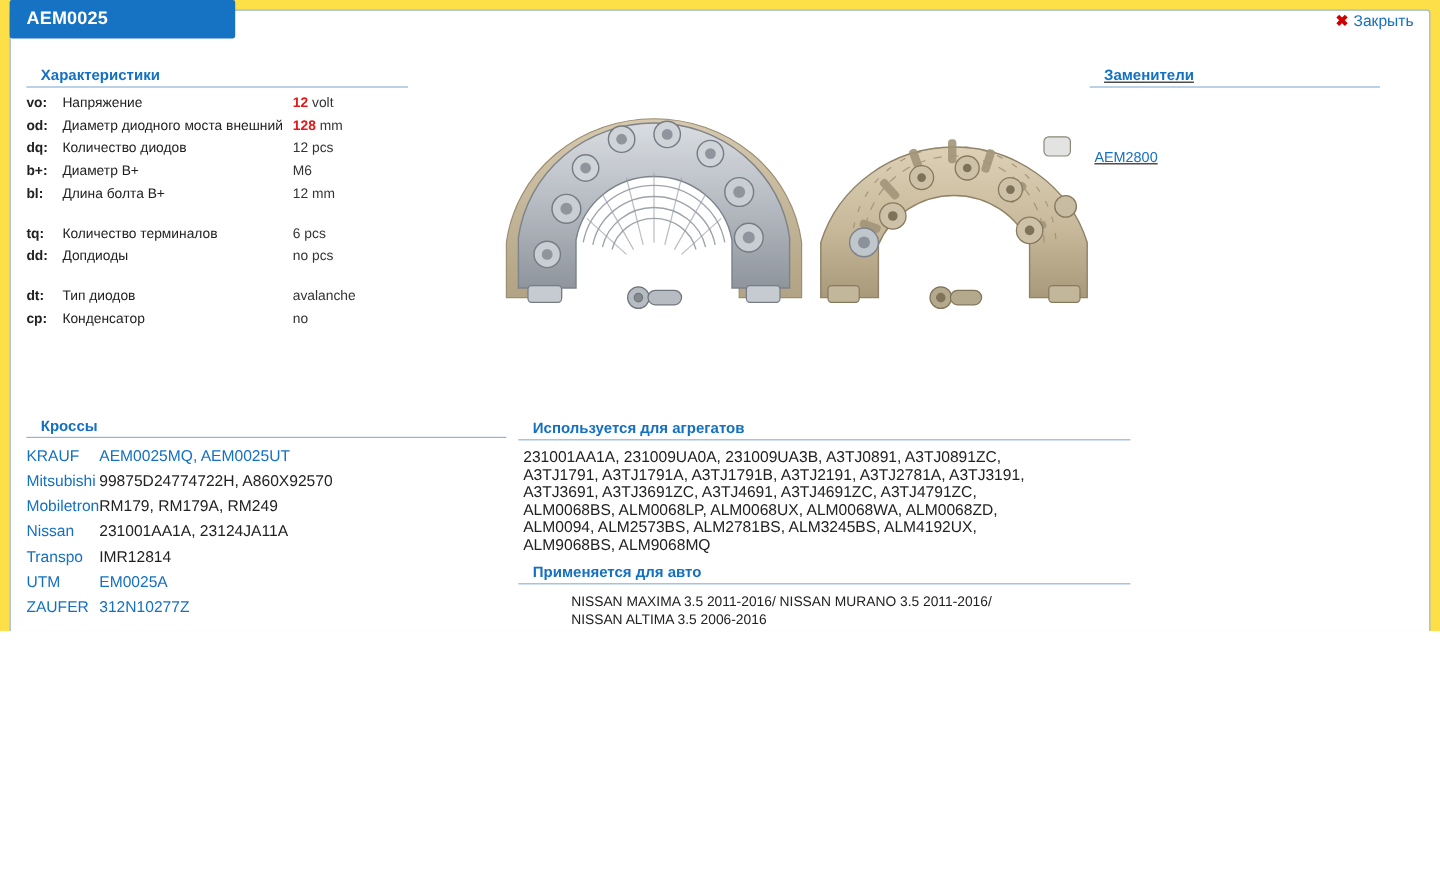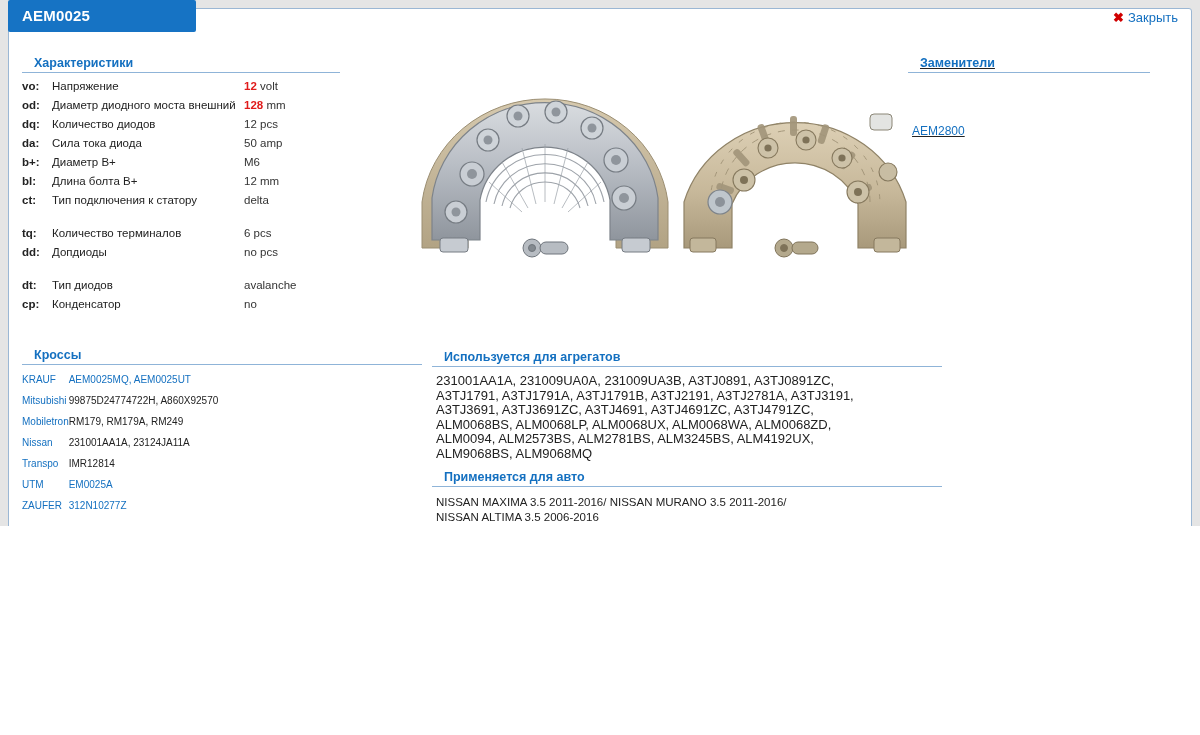--- a/index.html
+++ b/index.html
@@ -9,21 +9,21 @@
   }
   body {
     font-family: "Liberation Sans", sans-serif;
     font-size: 12px;
     color: #222;
   }
   #page {
     position: relative;
     width: 1200px;
     height: 526px;
-    background: #e5e5e5;
+    background: #fde047;
     overflow: hidden;
   }
   
   #frame {
     position: absolute;
     left: 8px;
     top: 8px;
     width: 1184px;
     height: 719px;
     border: 1px solid #9bb7d4;
@@ -131,21 +131,21 @@
   }
 
   
   #crosses {
     left: 22px;
     top: 348px;
     width: 400px;
   }
   table.cross {
     border-collapse: collapse;
-    font-size: 10px;
+    font-size: 13px;
     margin-top: 4px;
   }
   table.cross td {
     padding: 3px 0;
     vertical-align: top;
     line-height: 15px;
   }
   td.brand {
     color: #1470c0;
     padding-left: 4px;
@@ -208,20 +208,21 @@
     top: 470px;
     width: 510px;
   }
   #cars .body {
     font-size: 11.5px;
     line-height: 14.5px;
     color: #222;
     padding-left: 4px;
     padding-top: 4px;
     white-space: pre-line;
+    margin-left: 40px;
   }
 </style>
 </head>
 <body>
 
 <div id="page">
   <div id="frame"></div>
 
   <div id="title-tab">
     <span>AEM0025</span>
@@ -245,38 +246,28 @@
             <td class="k">od:</td>
             <td class="n">Диаметр диодного моста внешний</td>
             <td class="v"><span class="hi">128</span><span> mm</span></td>
           </tr>
           <tr>
             <td class="k">dq:</td>
             <td class="n">Количество диодов</td>
             <td class="v"><span>12</span><span> pcs</span></td>
           </tr>
           <tr>
-            <td class="k">da:</td>
-            <td class="n">Сила тока диода</td>
-            <td class="v"><span>50</span><span> amp</span></td>
-          </tr>
-          <tr>
             <td class="k">b+:</td>
             <td class="n">Диаметр B+</td>
             <td class="v"><span>M6</span></td>
           </tr>
           <tr>
             <td class="k">bl:</td>
             <td class="n">Длина болта B+</td>
             <td class="v"><span>12</span><span> mm</span></td>
-          </tr>
-          <tr>
-            <td class="k">ct:</td>
-            <td class="n">Тип подключения к статору</td>
-            <td class="v"><span>delta</span></td>
           </tr>
           <tr class="gap">
             <td colspan="3"></td>
           </tr>
           <tr>
             <td class="k">tq:</td>
             <td class="n">Количество терминалов</td>
             <td class="v"><span>6</span><span> pcs</span></td>
           </tr>
           <tr>

